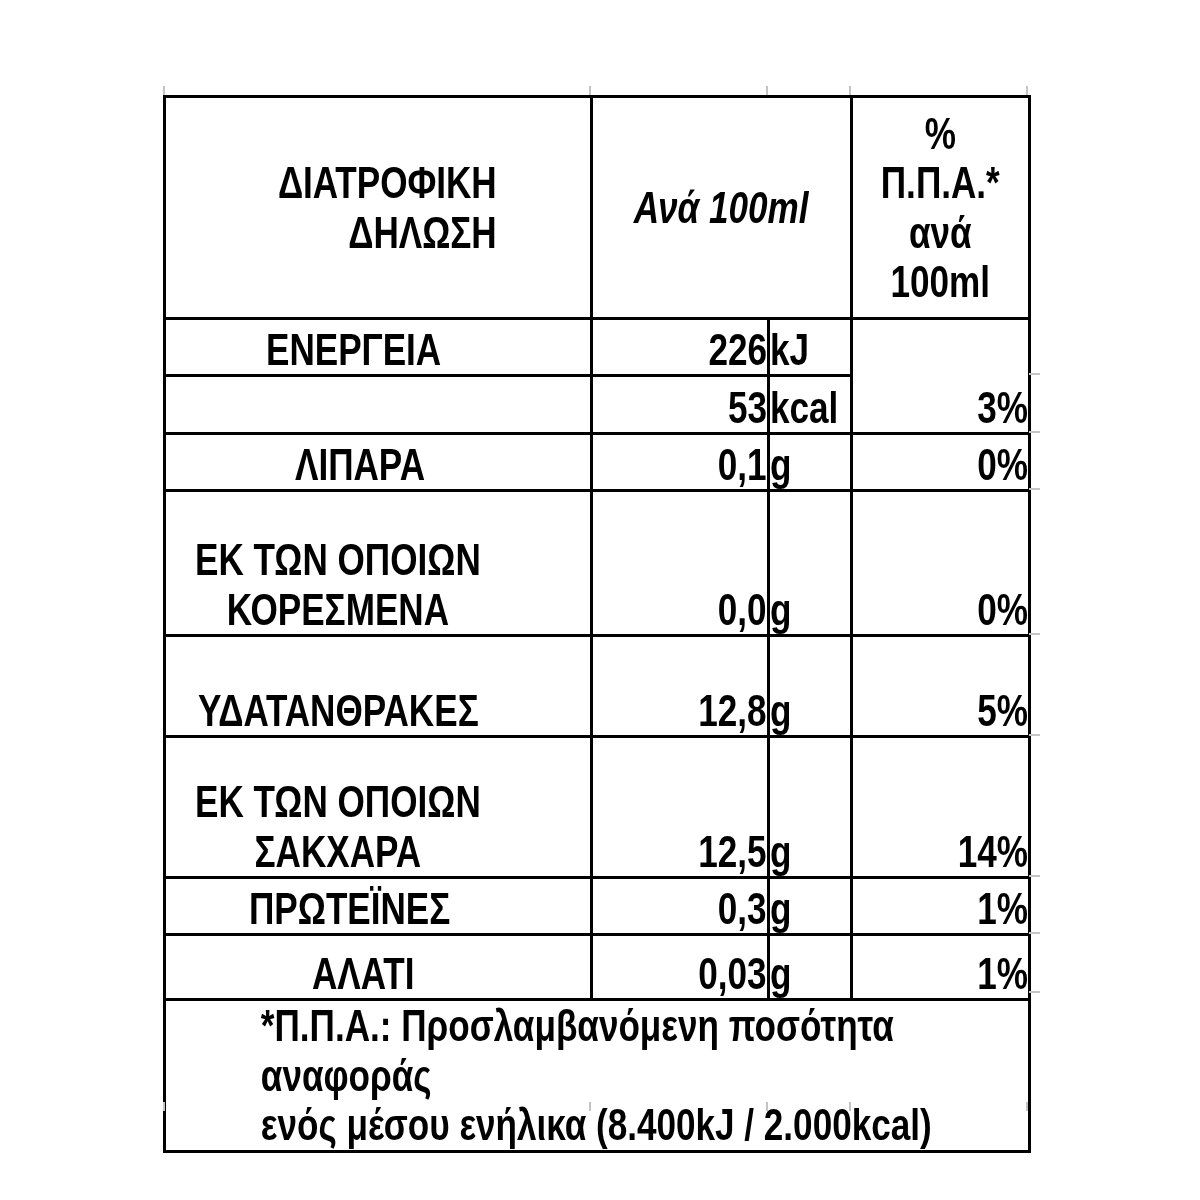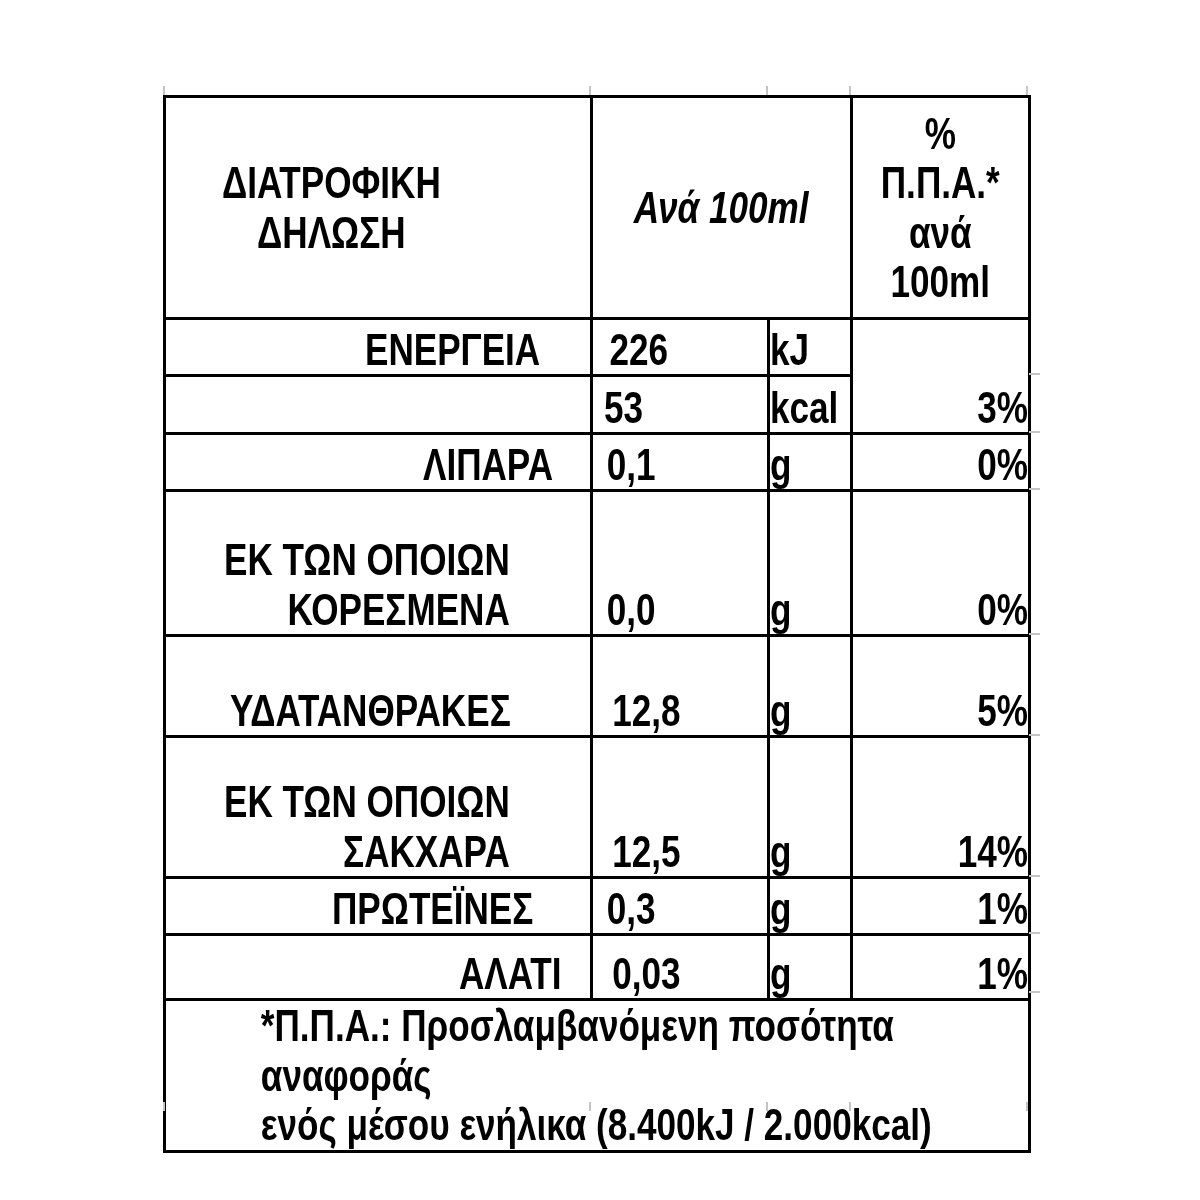--- a/index.html
+++ b/index.html
@@ -38,28 +38,28 @@
   
   .sx {
     display: inline-block;
     transform: scaleX(0.78);
     transform-origin: 0 50%;
     white-space: pre-line;
   }
   .o-r { transform-origin: 100% 50%; }
   .o-c { transform-origin: 50% 50%; }
 
-  td.lbl  { text-align: right;  padding: 0 0 7px 9px; }
-  td.num  { text-align: left; padding: 0 6px 7px 0; }
+  td.lbl  { text-align: center;  padding: 0 0 7px 9px; }
+  td.num  { text-align: right; padding: 0 6px 7px 0; }
   td.unit { text-align: left;  padding: 0 0 7px 5px; }
   td.ri   { text-align: right; padding: 0 8px 7px 0; }
   td.ri-merged { vertical-align: middle; }
 
   tr.hdr td { vertical-align: middle; }
-  td.h-lbl { text-align: center; padding-left: 9px; }
+  td.h-lbl { text-align: right; padding-left: 9px; }
   td.h-per { text-align: center; font-style: italic; }
   td.h-ri  { text-align: center; line-height: 54px; padding: 0; }
 
   td.foot {
     text-align: left;
     vertical-align: middle;
     line-height: 52px;
     padding: 0;
   }
 

